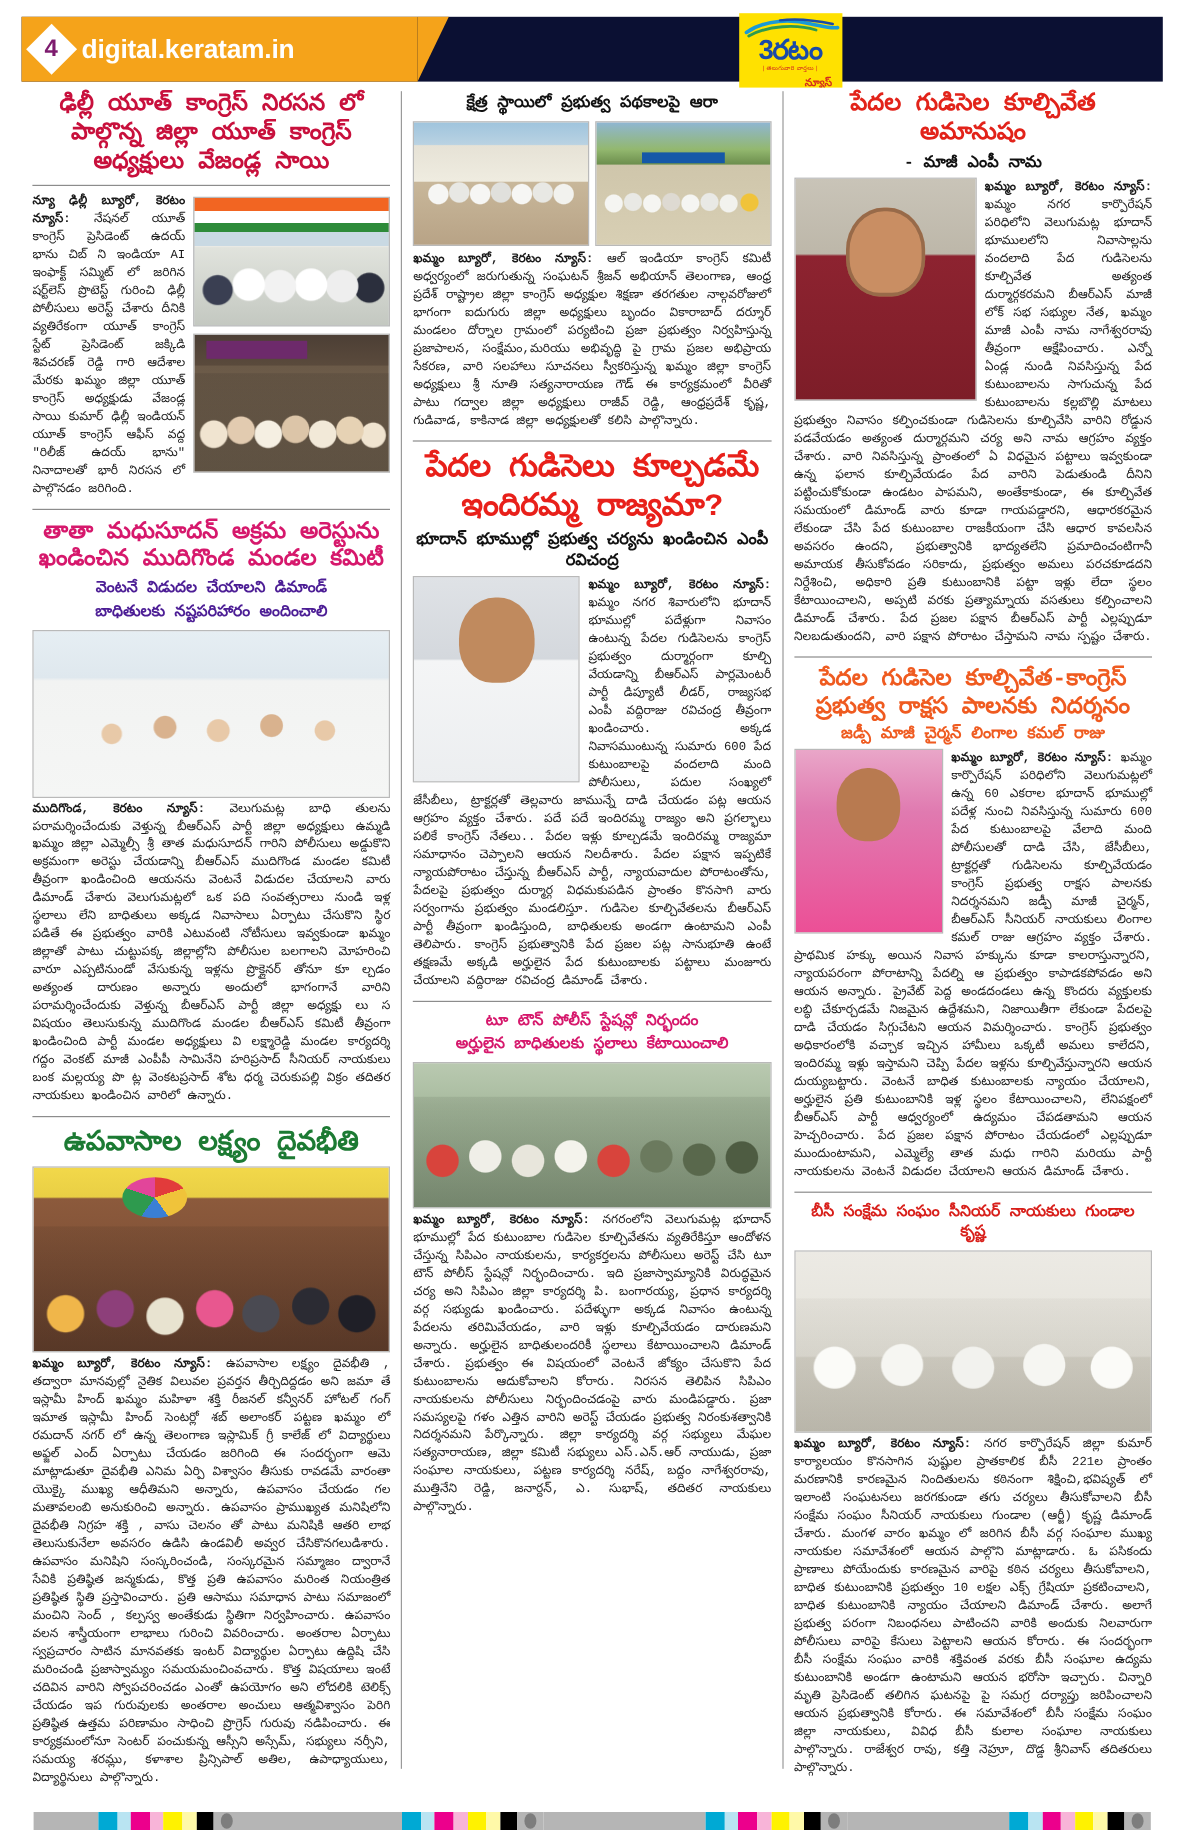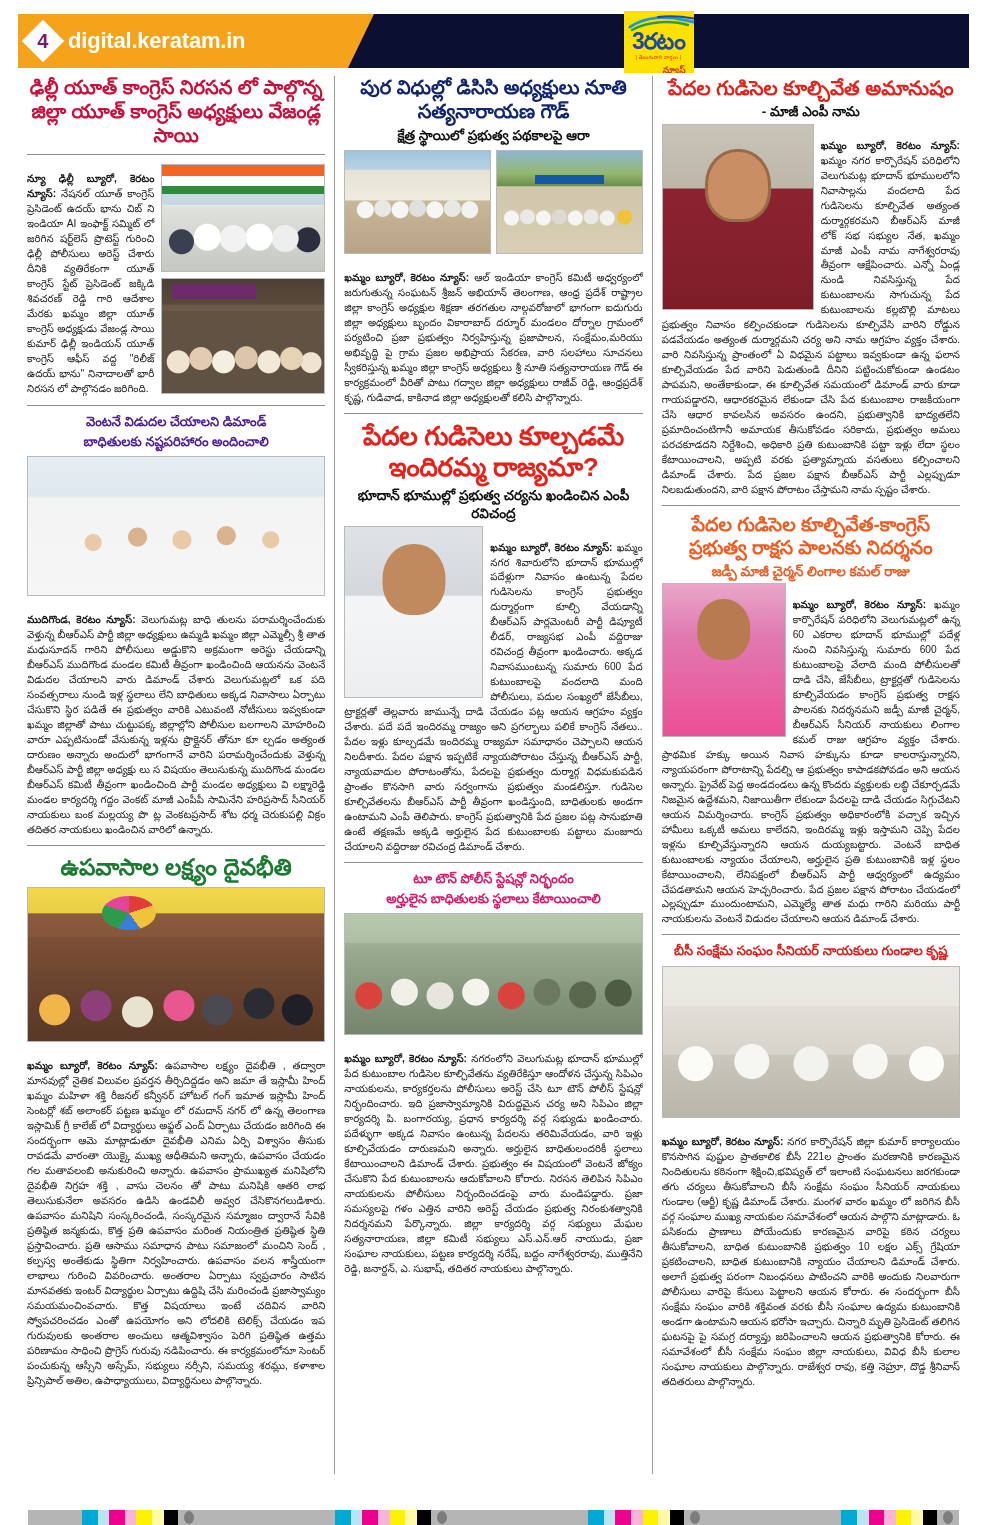--- a/index.html
+++ b/index.html
@@ -66,21 +66,21 @@
     letter-spacing: -0.2px;
   }
   .mast-center {
     flex: 1;
     position: relative;
     display: flex;
     align-items: center;
     justify-content: center;
   }
   .logo-box {
-    width: 70px;
+    width: 86px;
     height: 62px;
     background: #ffe100;
     position: relative;
     display: flex;
     flex-direction: column;
     align-items: center;
     justify-content: flex-start;
     margin-top: 2px;
     overflow: hidden;
   }
@@ -130,20 +130,21 @@
     color: #0b1033;
     font-size: 17px;
     font-weight: bold;
   }
 
   
   .columns {
     display: flex;
     margin: 8px 18px 0 18px;
     height: 1398px;
+    font-family: Liberation Mono, monospace;
   }
   .col {
     width: 317px;
     padding: 0 9px;
     position: relative;
   }
   .col-sep {
     width: 1px;
     background: #9a9a9a;
     margin: 0;
@@ -181,21 +182,21 @@
   .sub-crimson{ color: #4c1d95; font-size: 13px; }
   .sub-orange { color: #ef5b20; font-size: 13.5px; }
   .sub-red    { color: #d81f1a; font-size: 13px; }
 
   .body-text {
     font-size: 10.2px;
     line-height: 1.47;
     color: #1a1a1a;
     text-align: justify;
     text-justify: inter-word;
-    margin-top: 17px;
+    margin-top: 4px;
     hyphens: none;
   }
   .body-text .byline { font-weight: bold; }
 
   
   .photo {
     position: relative;
     overflow: hidden;
     border: 1px solid #b9b9b9;
     background: #cfd4d8;
@@ -461,20 +462,21 @@
         </div>
         <div class="body-text">
           <span class="byline">న్యూ ఢిల్లీ బ్యూరో, కెరటం న్యూస్:</span><span> నేషనల్ యూత్ కాంగ్రెస్ ప్రెసిడెంట్ ఉదయ్ భాను చిబ్ ని ఇండియా AI ఇంఫాక్ట్ సమ్మిట్ లో జరిగిన షర్ట్‌లెస్ ప్రొటెస్ట్ గురించి ఢిల్లీ పోలీసులు అరెస్ట్ చేశారు దీనికి వ్యతిరేకంగా యూత్ కాంగ్రెస్ స్టేట్ ప్రెసిడెంట్ జక్కిడి శివచరణ్ రెడ్డి గారి ఆదేశాల మేరకు ఖమ్మం జిల్లా యూత్ కాంగ్రెస్ అధ్యక్షుడు వేజండ్ల సాయి కుమార్ ఢిల్లీ ఇండియన్ యూత్ కాంగ్రెస్ ఆఫీస్ వద్ద "రిలీజ్ ఉదయ్ భాను" నినాదాలతో భారీ నిరసన లో పాల్గొనడం జరిగింది.</span>
         </div>
         <div style="clear:both"></div>
       </div>
 
       <hr class="hr-rule">
 
       <div class="article">
+        <div class="headline hl-pink">తాతా మధుసూదన్ అక్రమ అరెస్టును ఖండించిన ముదిగొండ మండల కమిటీ</div>
         <div class="subhead sub-crimson">వెంటనే విడుదల చేయాలని డిమాండ్</div>
         <div class="subhead sub-crimson">బాధితులకు నష్టపరిహారం అందించాలి</div>
         <div class="photo sc-crowd1" style="width:100%;height:140px;margin:6px 0 4px 0;"></div>
         <div class="body-text">
           <span class="byline">ముదిగొండ, కెరటం న్యూస్:</span><span> వెలుగుమట్ల బాధి తులను పరామర్శించేందుకు వెళ్తున్న బీఆర్ఎస్ పార్టీ జిల్లా అధ్యక్షులు ఉమ్మడి ఖమ్మం జిల్లా ఎమ్మెల్సీ శ్రీ తాత మధుసూదన్ గారిని పోలీసులు అడ్డుకొని అక్రమంగా అరెస్టు చేయడాన్ని బీఆర్ఎస్ ముదిగొండ మండల కమిటీ తీవ్రంగా ఖండించింది ఆయనను వెంటనే విడుదల చేయాలని వారు డిమాండ్ చేశారు వెలుగుమట్లలో ఒక పది సంవత్సరాలు నుండి ఇళ్ల స్థలాలు లేని బాధితులు అక్కడ నివాసాలు ఏర్పాటు చేసుకొని స్థిర పడితే ఈ ప్రభుత్వం వారికి ఎటువంటి నోటీసులు ఇవ్వకుండా ఖమ్మం జిల్లాతో పాటు చుట్టుపక్క జిల్లాల్లోని పోలీసుల బలగాలని మోహరించి వారూ ఎప్పటినుండో వేసుకున్న ఇళ్లను ప్రొక్లైనర్ తోనూ కూ ల్చడం అత్యంత దారుణం అన్నారు అందులో భాగంగానే వారిని పరామర్శించేందుకు వెళ్తున్న బీఆర్ఎస్ పార్టీ జిల్లా అధ్యక్షు లు స విషయం తెలుసుకున్న ముదిగొండ మండల బీఆర్ఎస్ కమిటీ తీవ్రంగా ఖండించింది పార్టీ మండల అధ్యక్షులు వి లక్ష్మారెడ్డి మండల కార్యదర్శి గద్దం వెంకట్ మాజీ ఎంపీపీ సామినేని హరిప్రసాద్ సీనియర్ నాయకులు బంక మల్లయ్య పొ ట్ల వెంకటప్రసాద్ శోట ధర్మ చెరుకుపల్లి విక్రం తదితర నాయకులు ఖండించిన వారిలో ఉన్నారు.</span>
         </div>
       </div>
 
       <hr class="hr-rule">
 
@@ -486,21 +488,20 @@
         </div>
       </div>
 
     </div>
 
     <div class="col-sep"></div>
 
     <div class="col">
 
       <div class="article">
-        <div class="headline hl-navy">పుర విధుల్లో డిసిసి అధ్యక్షులు నూతి సత్యనారాయణ గౌడ్</div>
         <div class="subhead sub-black">క్షేత్ర స్థాయిలో ప్రభుత్వ పథకాలపై ఆరా</div>
         <div class="photo-pair">
           <div class="photo sc-village"></div>
           <div class="photo sc-school"></div>
         </div>
         <div class="body-text">
           <span class="byline">ఖమ్మం బ్యూరో, కెరటం న్యూస్:</span><span> ఆల్ ఇండియా కాంగ్రెస్ కమిటీ అధ్వర్యంలో జరుగుతున్న సంఘటన్ శ్రీజన్ అభియాన్ తెలంగాణ, ఆంధ్ర ప్రదేశ్ రాష్ట్రాల జిల్లా కాంగ్రెస్ అధ్యక్షుల శిక్షణా తరగతుల నాల్గవరోజులో భాగంగా ఐదుగురు జిల్లా అధ్యక్షులు బృందం వికారాబాద్ దర్శూర్ మండలం దోర్నాల గ్రామంలో పర్యటించి ప్రజా ప్రభుత్వం నిర్వహిస్తున్న ప్రజాపాలన, సంక్షేమం,మరియు అభివృద్ధి పై గ్రామ ప్రజల అభిప్రాయ సేకరణ, వారి సలహాలు సూచనలు స్వీకరిస్తున్న ఖమ్మం జిల్లా కాంగ్రెస్ అధ్యక్షులు శ్రీ నూతి సత్యనారాయణ గౌడ్ ఈ కార్యక్రమంలో వీరితో పాటు గద్వాల జిల్లా అధ్యక్షులు రాజీవ్ రెడ్డి, ఆంధ్రప్రదేశ్ కృష్ణ, గుడివాడ, కాకినాడ జిల్లా అధ్యక్షులతో కలిసి పాల్గొన్నారు.</span>
         </div>
       </div>
 

